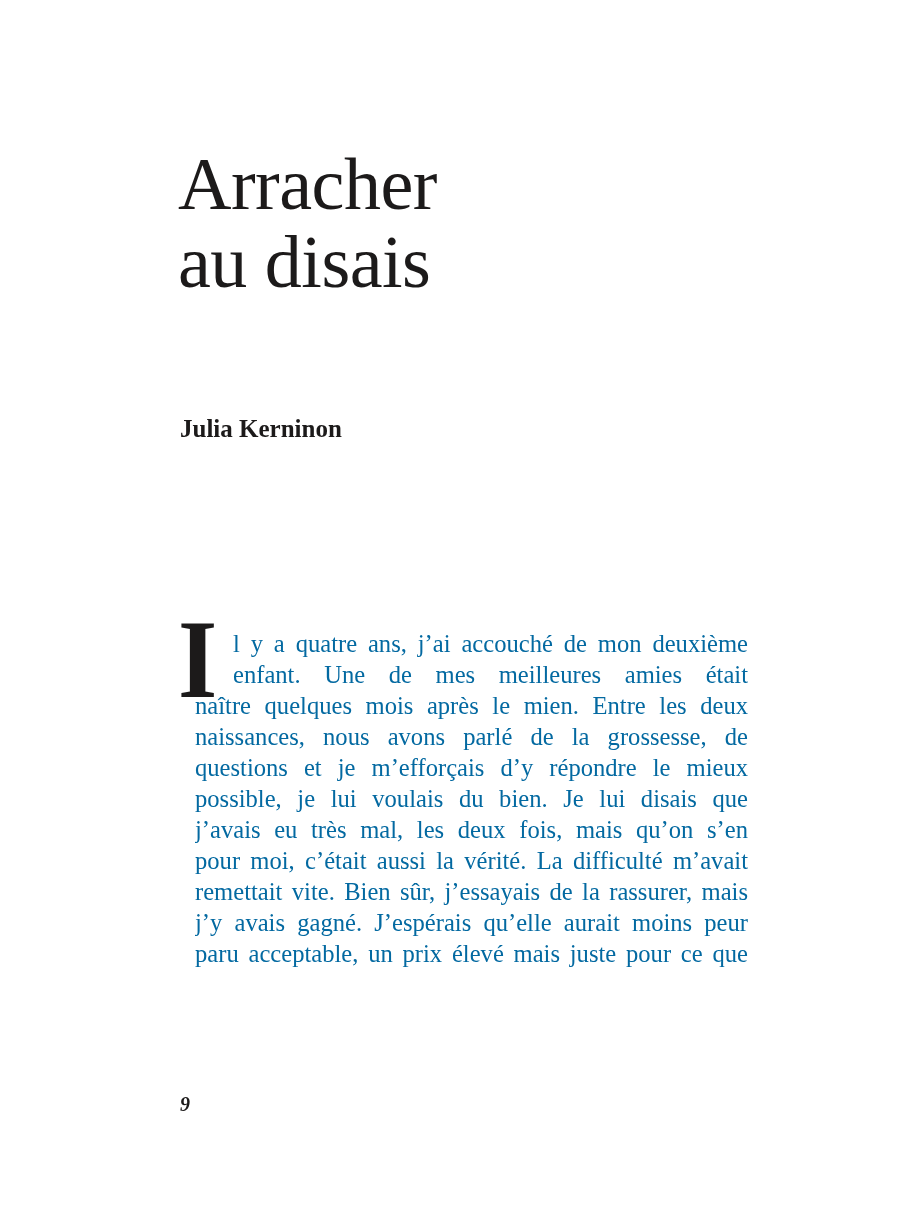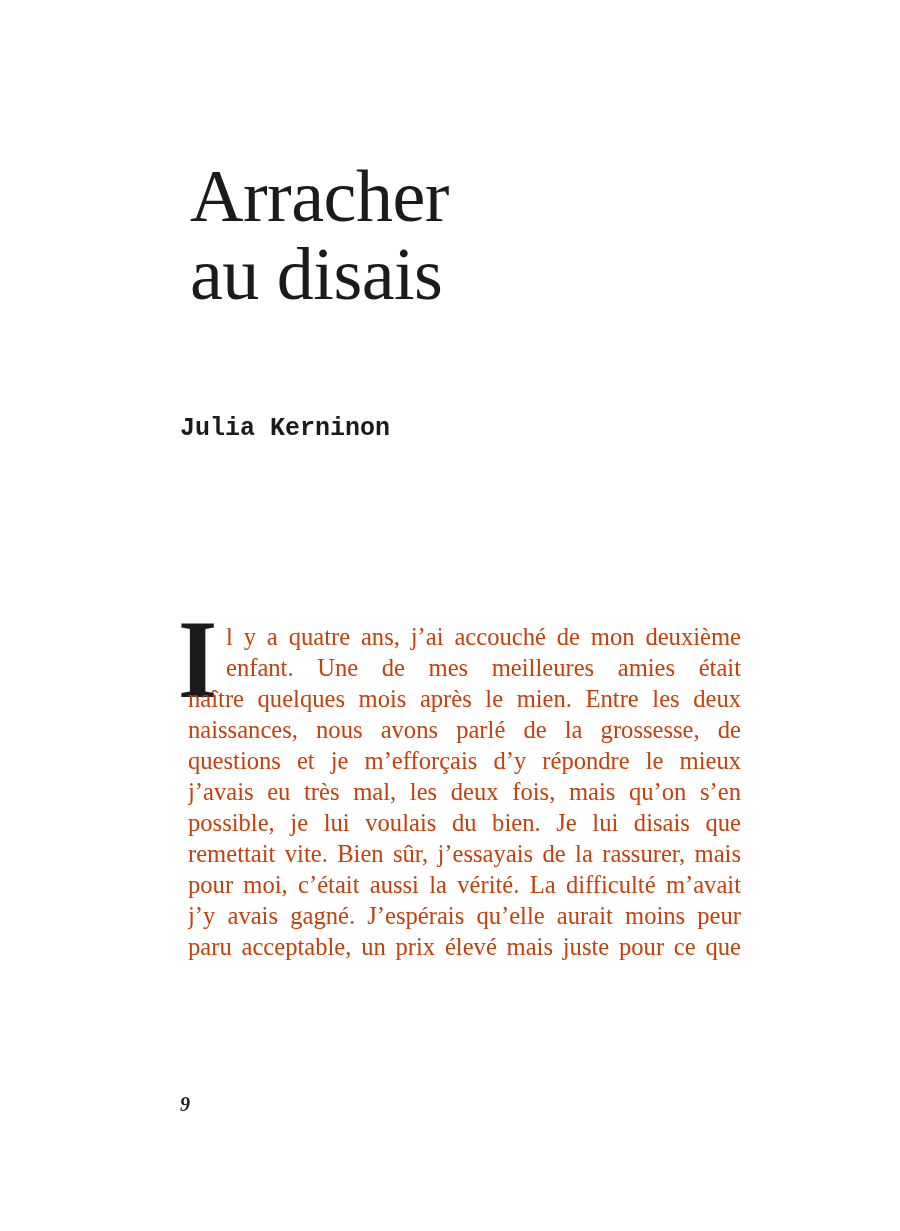--- a/index.html
+++ b/index.html
@@ -17,52 +17,51 @@
     }
     .page {
       position: absolute;
       left: 0; top: 0;
       width: 900px; height: 1231px;
     }
     .title {
       position: absolute;
       left: 178px;
       top: 145px;
-      margin: 12px;
+      margin: 0;
       font-weight: normal;
       font-size: 74px;
       line-height: 78px;
       letter-spacing: -0.5px;
       color: #1c1a1a;
     }
     .title span {
       display: block;
       white-space: nowrap;
     }
     .author {
       position: absolute;
       left: 180px;
       top: 414px;
       margin: 0;
       font-size: 25px;
       font-weight: bold;
       line-height: 30px;
       color: #1c1a1a;
-      font-family: Liberation Mono, monospace;
     }
     .body-text {
       position: absolute;
       left: 180px;
       top: 613px;
       width: 553px;
-      margin: 8px;
+      margin: 15px;
       font-size: 24.6px;
       line-height: 31px;
       text-align: justify;
-      color: #c2410c;
+      color: #0369a1;
     }
     .body-line {
       display: block;
       text-align: justify;
       text-align-last: justify;
       white-space: nowrap;
       overflow: hidden;
       height: 31px;
     }
     .body-line.indented {
@@ -102,23 +101,23 @@
   <p class="author">Julia Kerninon</p>
 
   <span class="drop-cap">I</span>
 
   <div class="body-text">
     <span class="body-line indented">l y a quatre ans, j’ai accouché de mon deuxième</span>
     <span class="body-line indented">enfant. Une de mes meilleures amies était</span>
     <span class="body-line">naître quelques mois après le mien. Entre les deux</span>
     <span class="body-line">naissances, nous avons parlé de la grossesse, de</span>
     <span class="body-line">questions et je m’efforçais d’y répondre le mieux</span>
+    <span class="body-line">possible, je lui voulais du bien. Je lui disais que</span>
     <span class="body-line">j’avais eu très mal, les deux fois, mais qu’on s’en</span>
-    <span class="body-line">possible, je lui voulais du bien. Je lui disais que</span>
+    <span class="body-line">pour moi, c’était aussi la vérité. La difficulté m’avait</span>
     <span class="body-line">remettait vite. Bien sûr, j’essayais de la rassurer, mais</span>
-    <span class="body-line">pour moi, c’était aussi la vérité. La difficulté m’avait</span>
     <span class="body-line">j’y avais gagné. J’espérais qu’elle aurait moins peur</span>
     <span class="body-line">paru acceptable, un prix élevé mais juste pour ce que</span>
   </div>
 
   <div class="page-number">9</div>
 
 </div>
 
 </body></html>

